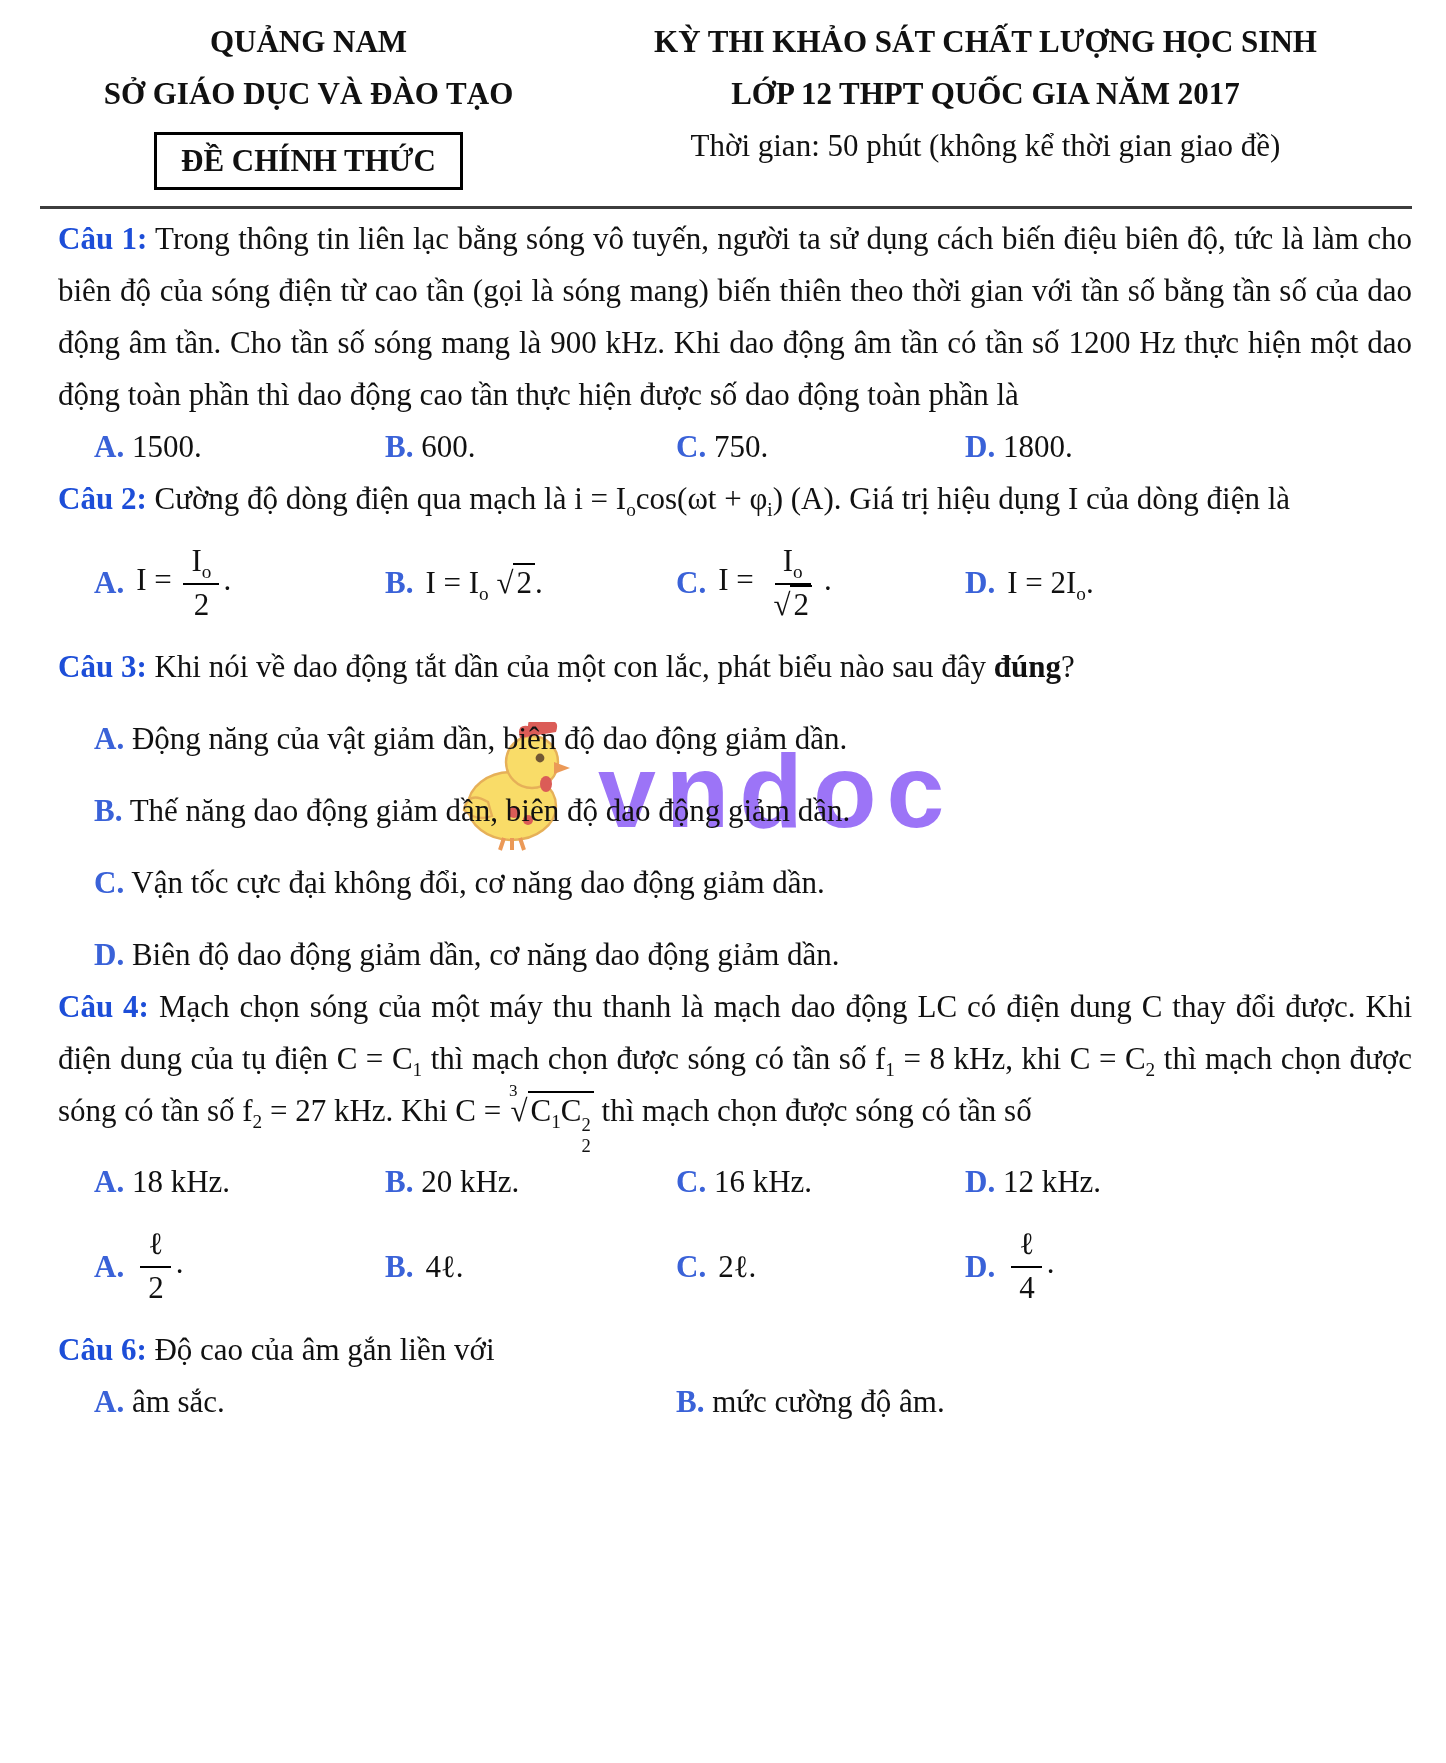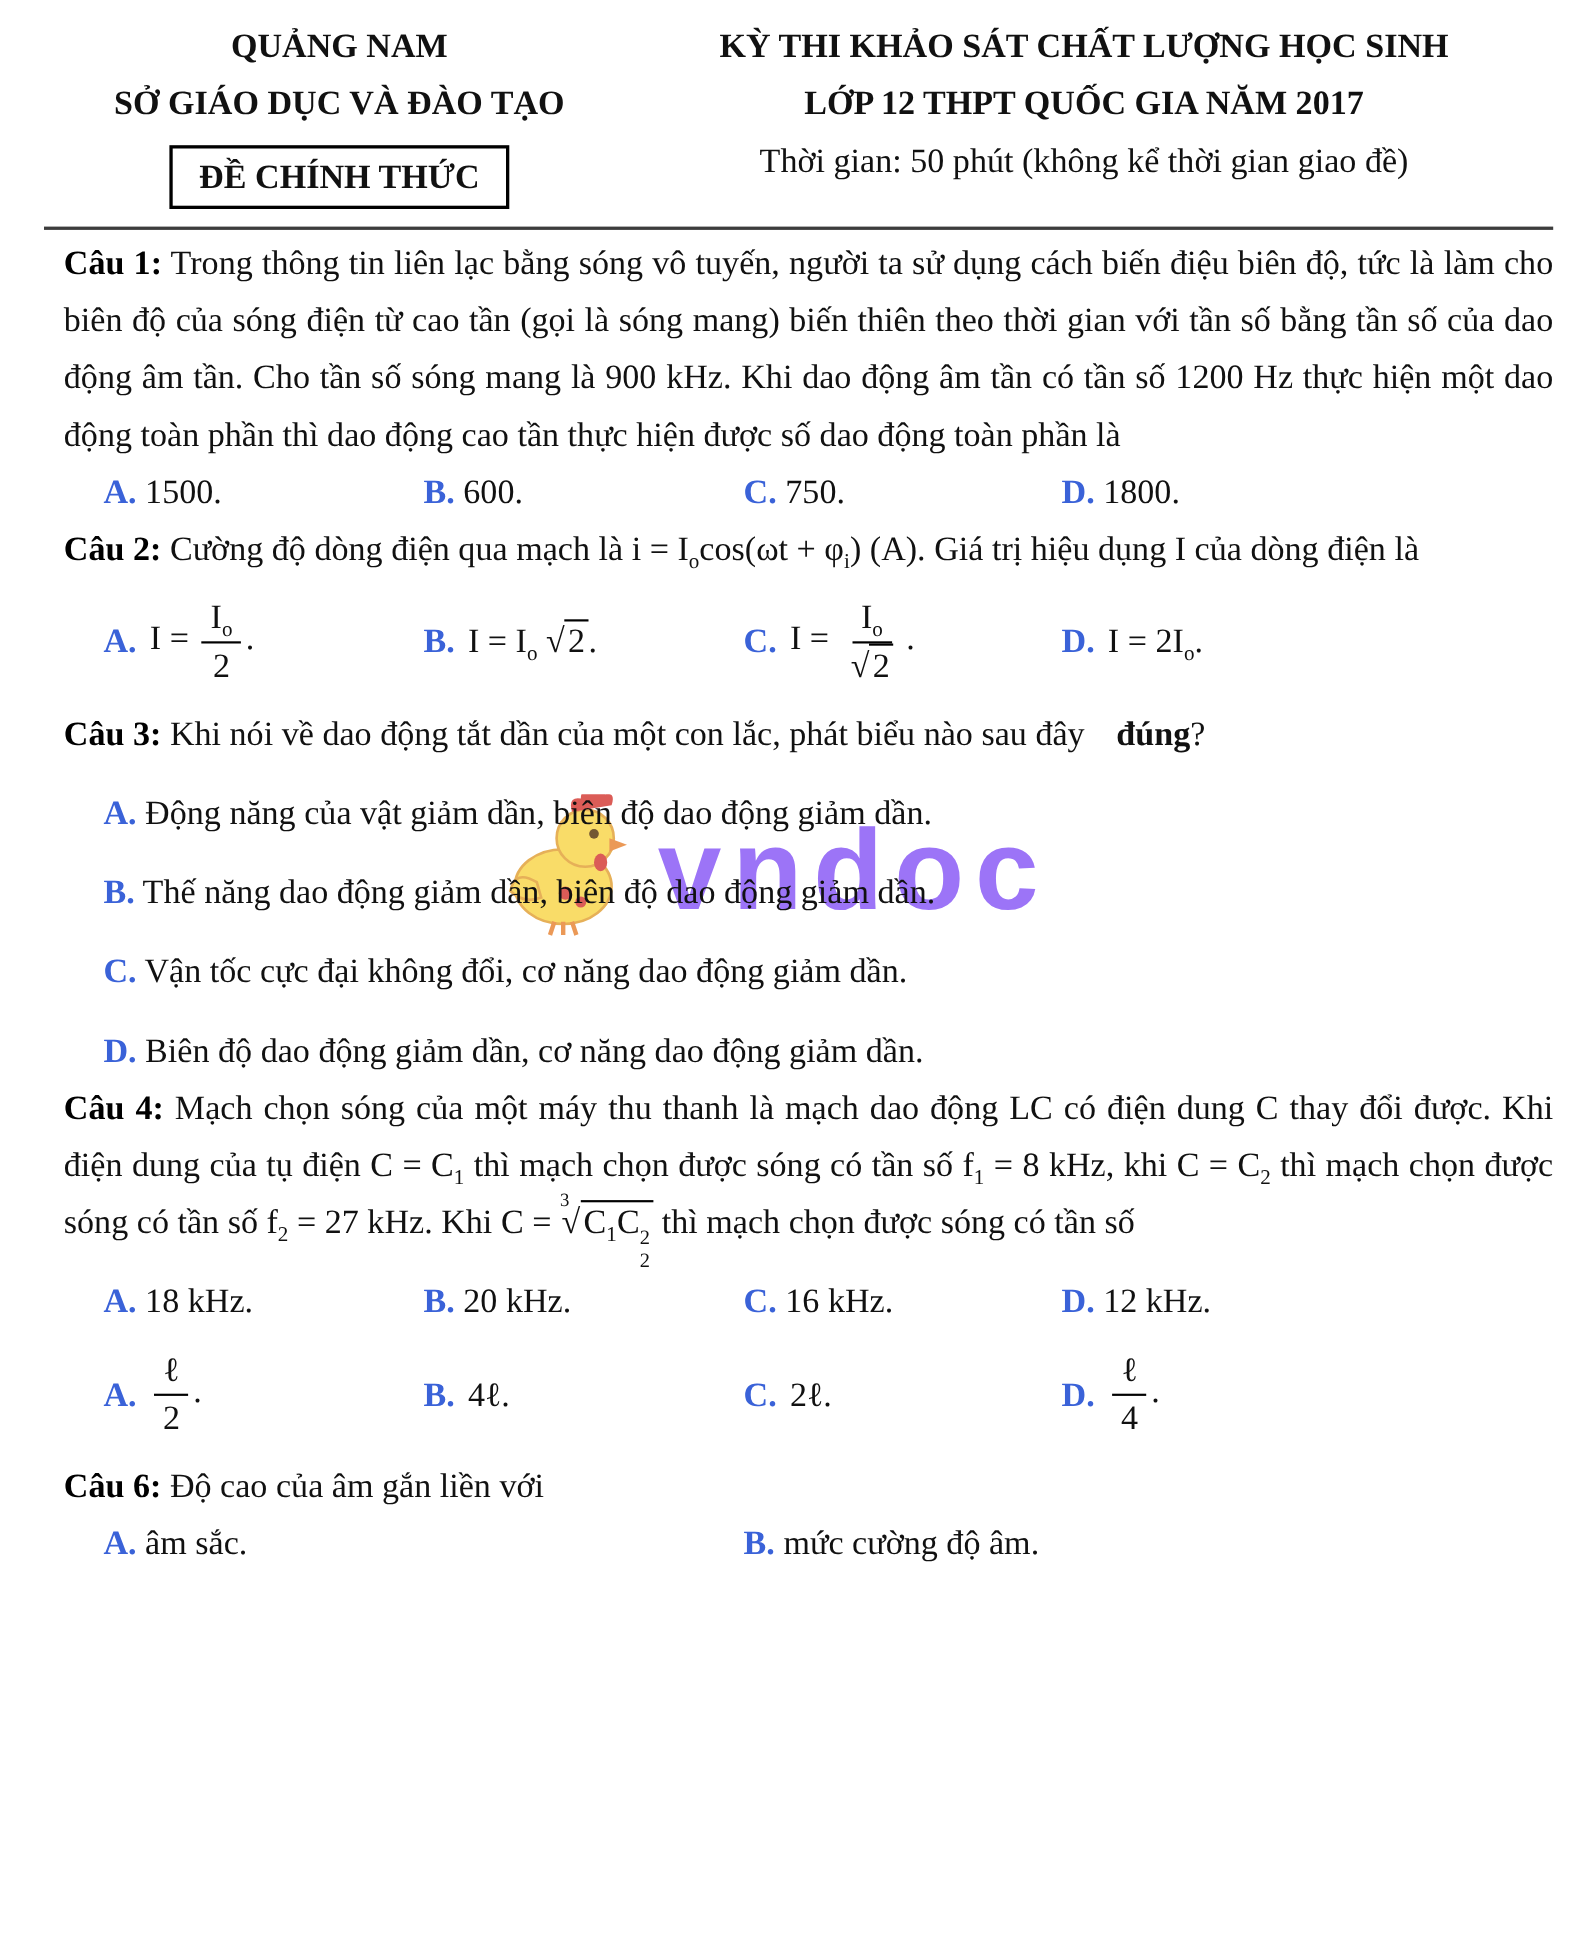--- a/index.html
+++ b/index.html
@@ -26,41 +26,41 @@
   .h-right{width:63%;text-align:center;}
   .h-line{line-height:52px;}
   .h-bold{font-weight:bold;}
   .stamp{
     display:inline-block;margin-top:12px;padding:8px 24px;
     border:3px solid #000;font-weight:bold;
   }
   .divider{border-top:3px solid #3d3d3d;margin:16px 0 4px -18px;}
   
   .q-body{margin:0;text-align:justify;line-height:52px;}
-  .q-label{color:#000000;font-weight:bold;font-family:Liberation Serif, serif;}
+  .q-label{color:#1d4ed8;font-weight:bold;font-family:Liberation Serif, serif;}
   .opts{display:grid;grid-template-columns:291px 291px 289px 1fr;padding-left:36px;}
   .opt{line-height:52px;}
   .opt-letter{color:#3a62d8;font-weight:bold;}
   .opts-tall{padding-left:36px;display:grid;grid-template-columns:291px 291px 289px 1fr;}
   .opts-tall .opt{display:flex;align-items:center;min-height:116px;line-height:1.2;}
   .opts-tall .opt-letter{margin-right:12px;}
   .list-opts{padding-left:36px;}
   .list-opts .opt{display:block;margin-top:20px;}
   .col3{grid-column:3;}
   
   sub{font-size:62%;line-height:0;}
   sup{font-size:62%;line-height:0;}
   .frac{display:inline-flex;flex-direction:column;align-items:center;vertical-align:middle;margin:0 4px;text-align:center;line-height:1.25;}
   .frac .num{padding:0 8px 2px;border-bottom:2px solid #000;font-family:Liberation Serif, serif;}
   .frac .den{padding:1px 8px 0;}
   .sqrt{white-space:nowrap;display:inline-block;}
   .sqrt .rad{border-top:2px solid #000;padding:0 3px;}
   .ridx{font-size:55%;position:relative;top:-14px;margin-right:-7px;}
   .stack{display:inline-flex;flex-direction:column;font-size:60%;line-height:1.1;vertical-align:-0.55em;text-align:left;}
-  .b{font-weight:bold;margin-left:21px;}
+  .b{font-weight:bold;}
 </style>
 </head>
 <body>
 
 <div class="watermark">
   <span>
     <svg width="140" height="130" viewBox="0 0 70 65">
       <g stroke="#e2a33c" stroke-width="1.2" fill="#f9d64e">
         <ellipse cx="30" cy="42" rx="22" ry="17"></ellipse>
         <circle cx="40" cy="20" r="13"></circle>

